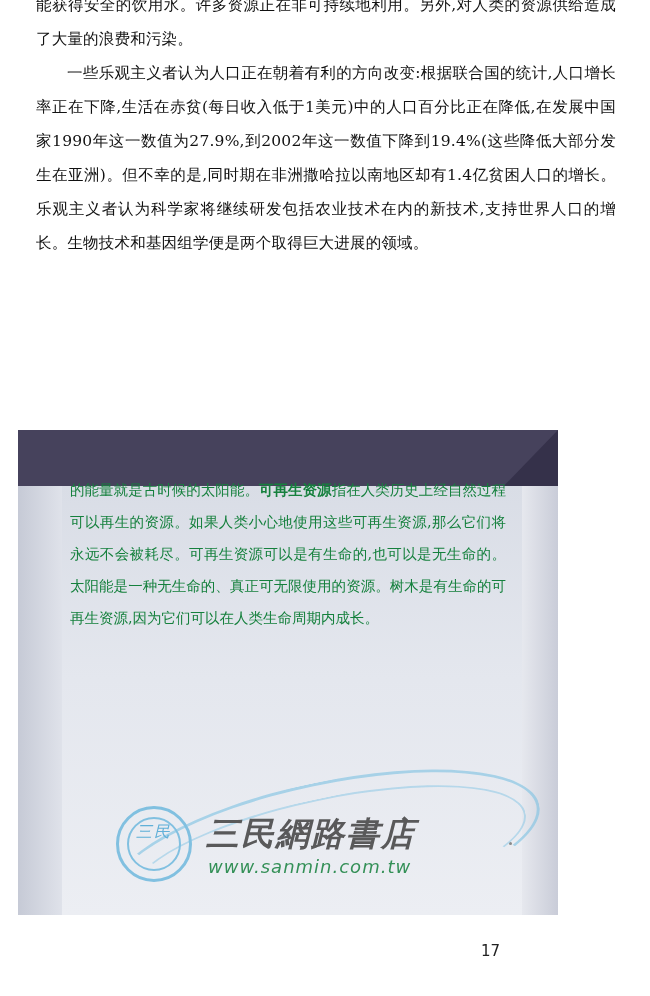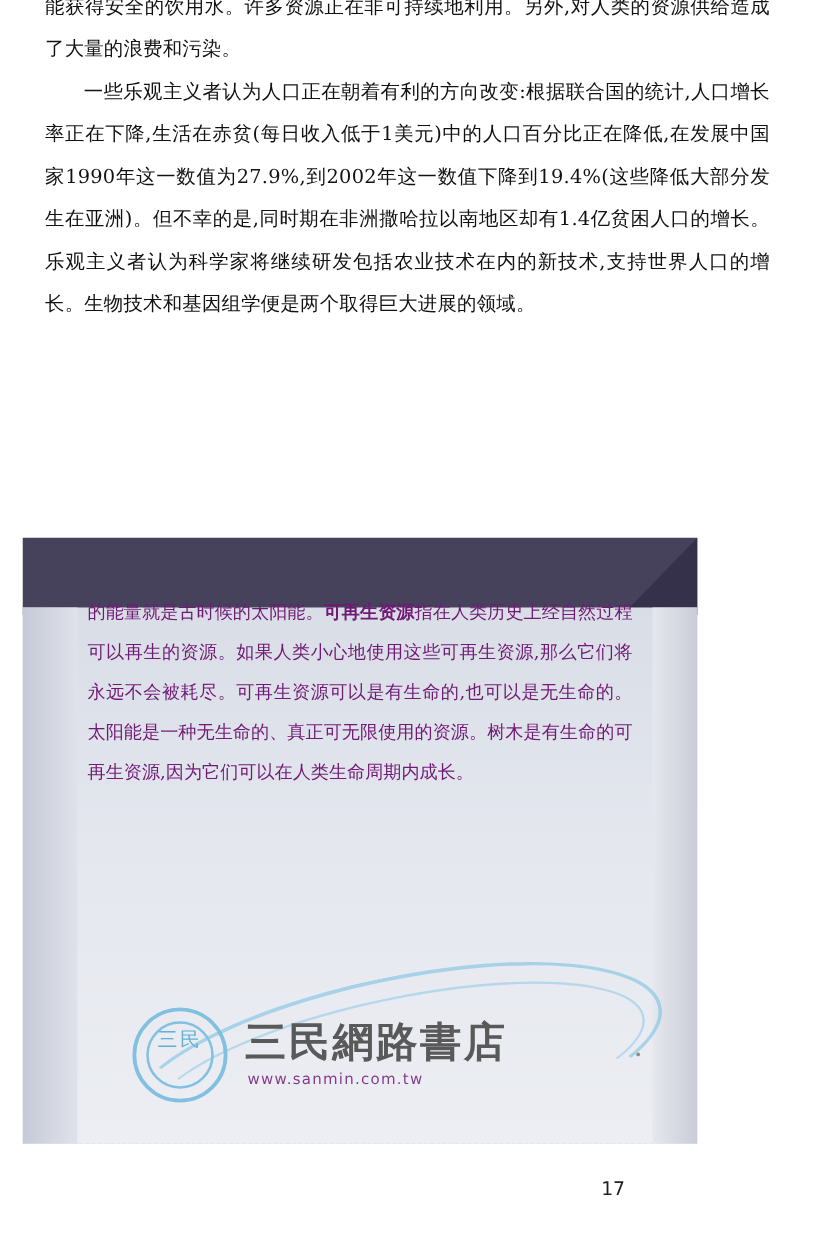--- a/index.html
+++ b/index.html
@@ -116,40 +116,41 @@
     left: 52px;
     top: 44px;
     width: 436px;
     z-index: 3;
   }
   .inset-para {
     font-size: 14.5px;
     line-height: 32px;
     text-align: justify;
     margin: 0;
-    color: #701a75;
+    color: #15803d;
   }
   .inset-para.indent {
     text-indent: 2em;
     margin-top: 4px;
   }
   b.kw {
     font-weight: bold;
   }
 
   
   .watermark {
     position: absolute;
-    left: 98px;
+    left: 108px;
     top: 800px;
     width: 520px;
     height: 90px;
     pointer-events: none;
     z-index: 6;
     opacity: 0.85;
+    font-style: italic;
   }
   .wm-circle {
     position: absolute;
     left: 8px;
     top: 6px;
     width: 76px;
     height: 76px;
     border-radius: 50%;
     border: 3px solid #6fb9de;
     box-sizing: border-box;
@@ -184,22 +185,22 @@
     font-weight: bold;
     color: #404040;
     letter-spacing: 2px;
     white-space: nowrap;
   }
   .wm-url {
     position: absolute;
     left: 100px;
     top: 56px;
     font-family: "DejaVu Sans", "Liberation Sans", sans-serif;
-    font-size: 12px;
-    color: #701a75;
+    font-size: 18px;
+    color: #15803d;
     letter-spacing: 1px;
     white-space: nowrap;
   }
   .wm-arc {
     position: absolute;
     left: 0px;
     top: -18px;
     width: 430px;
     height: 130px;
     border-radius: 50%;

